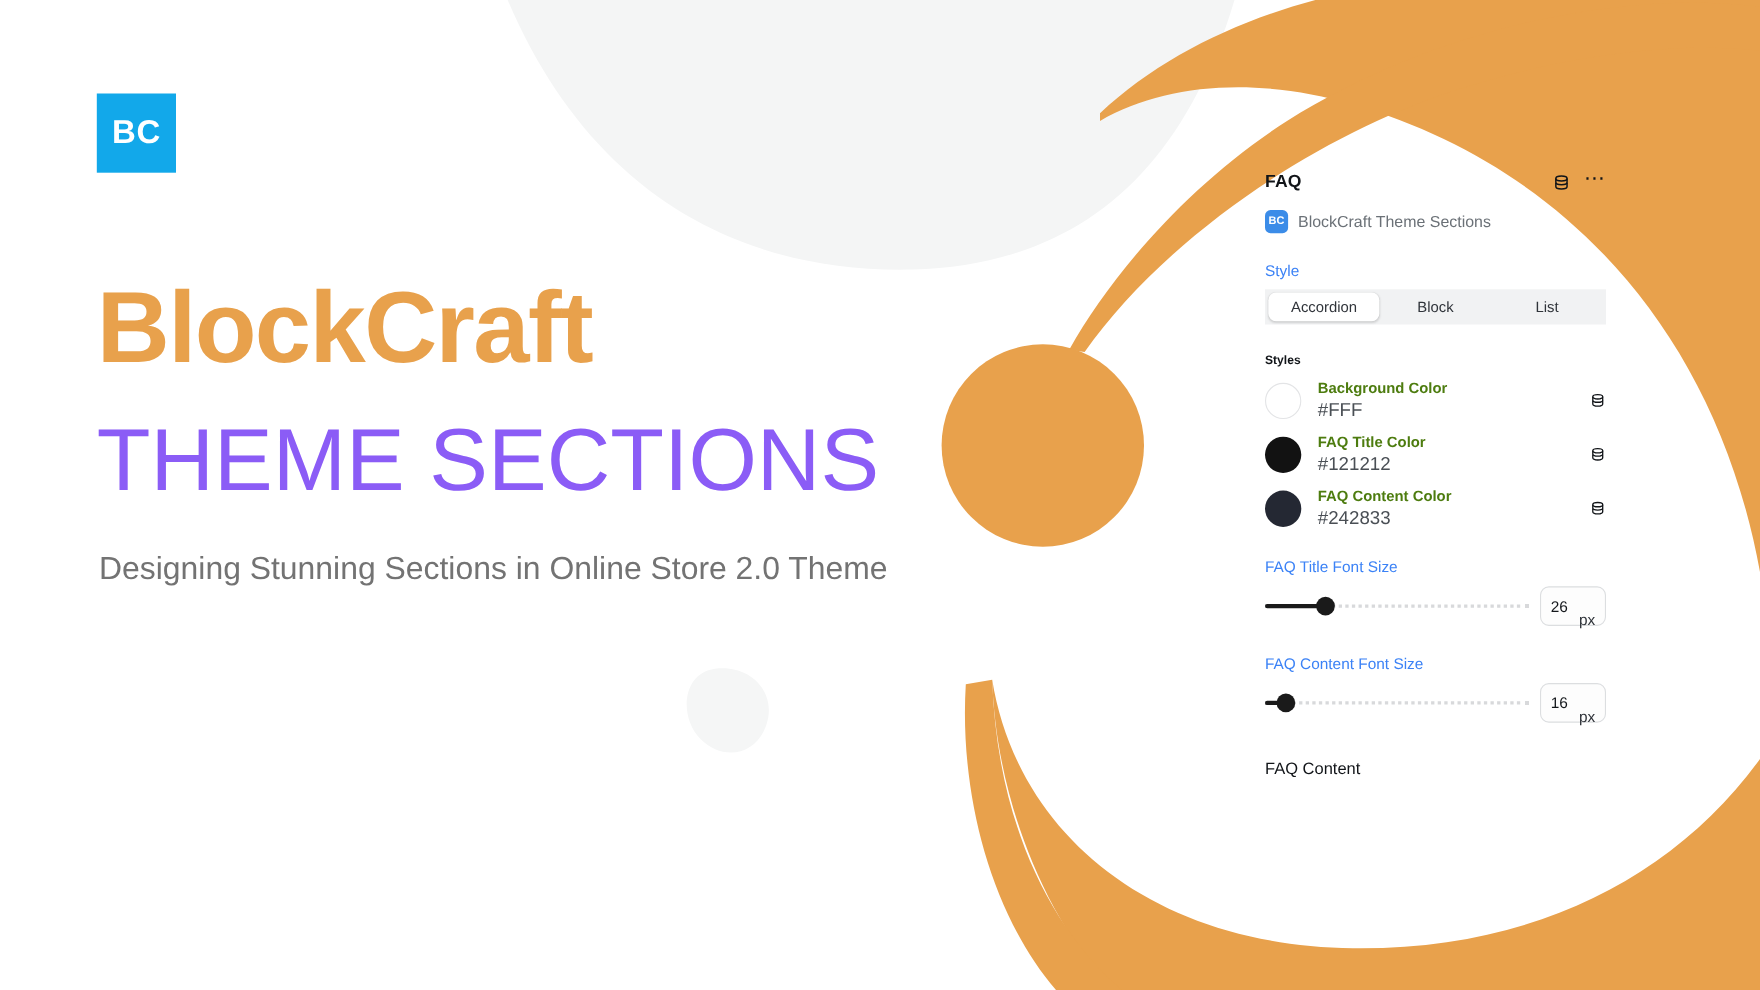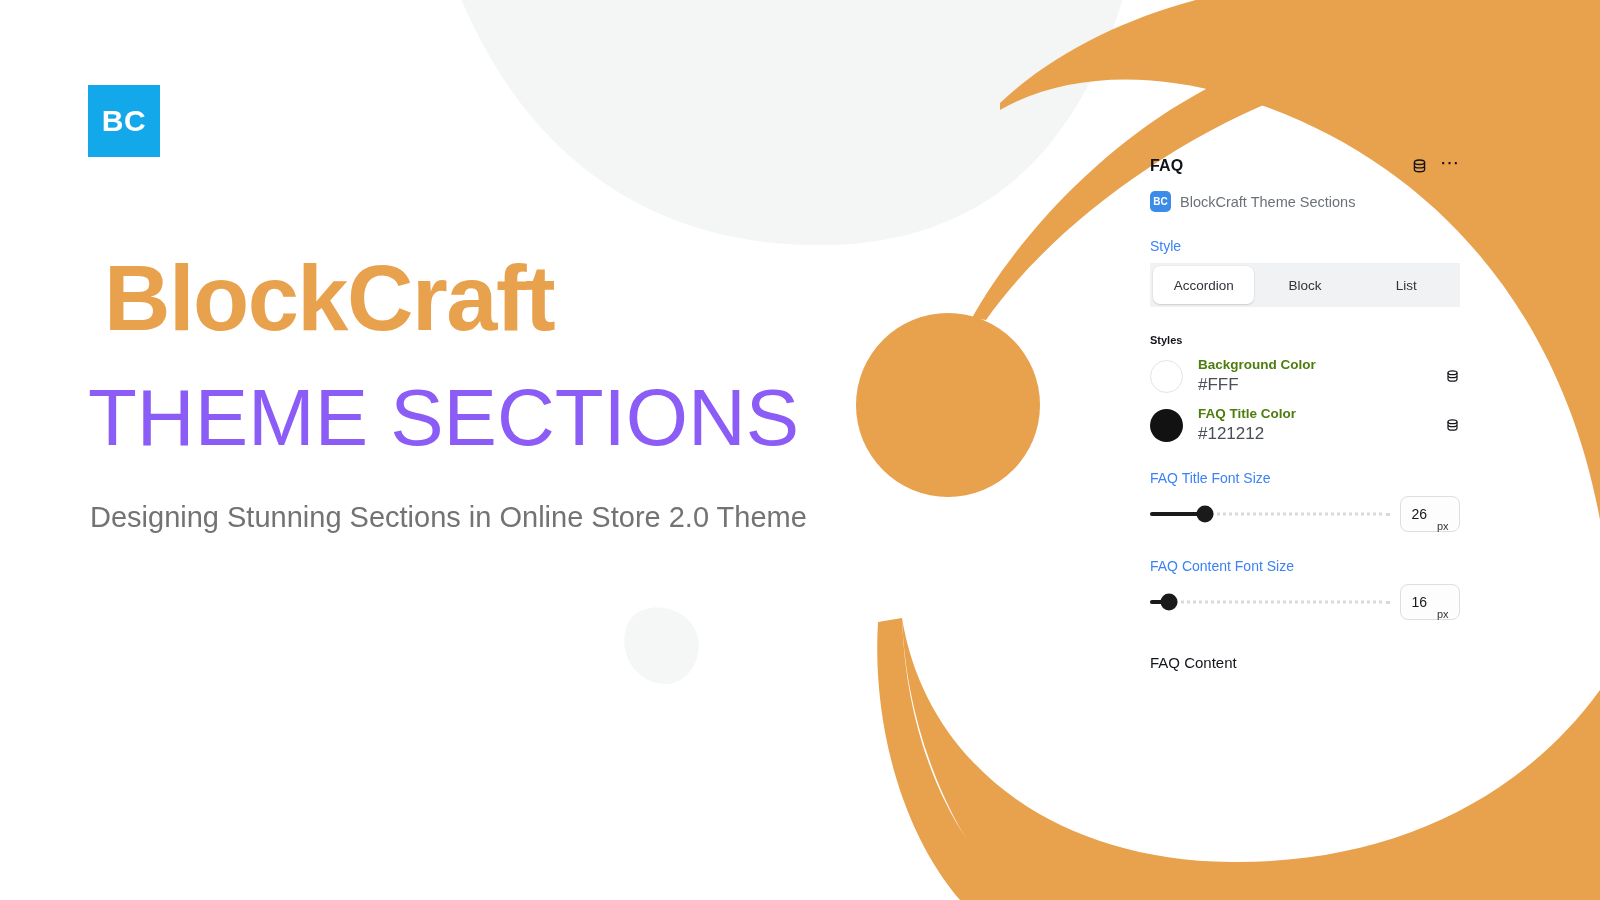--- a/index.html
+++ b/index.html
@@ -48,21 +48,21 @@
   .logo-mark span {
     color: #ffffff;
     font-size: 30px;
     font-weight: bold;
     letter-spacing: 0.5px;
     line-height: 1;
   }
 
   .hero-title {
     position: absolute;
-    left: 16px;
+    left: 0;
     top: 252px;
     font-size: 92px;
     font-weight: bold;
     color: #E8A14C;
     letter-spacing: -1.5px;
     line-height: 1;
     white-space: nowrap;
   }
 
   .hero-subtitle {
@@ -163,21 +163,21 @@
     color: #3b82f6;
     margin-top: 26px;
     margin-bottom: 9px;
   }
 
   .segmented {
     display: flex;
     background: #F1F2F3;
     border-radius: 0;
     padding: 3px;
-    height: 44px;
+    height: 32px;
     box-sizing: border-box;
   }
   .seg-item {
     flex: 1;
     display: flex;
     align-items: center;
     justify-content: center;
     font-size: 13.5px;
     color: #30343A;
     border-radius: 7px;
@@ -283,21 +283,21 @@
     justify-content: center;
     gap: 10px;
     flex: none;
     box-sizing: border-box;
   }
   .num-val {
     font-size: 14px;
     color: #15181C;
   }
   .num-unit {
-    font-size: 11px;
+    font-size: 14px;
     color: #30343A;
     margin-top: 24px;
   }
 
   .content-heading {
     font-size: 15px;
     font-weight: normal;
     color: #111418;
     margin-top: 34px;
   }
@@ -392,20 +392,34 @@
     </div>
     <span class="icon-btn">
       <svg width="15" height="15" viewBox="0 0 20 20" fill="none" stroke="#111418" stroke-width="1.6">
         <ellipse cx="10" cy="5" rx="6" ry="2.6"></ellipse>
         <path d="M4 5v4c0 1.45 2.7 2.6 6 2.6s6-1.15 6-2.6V5"></path>
         <path d="M4 9.6v4c0 1.45 2.7 2.6 6 2.6s6-1.15 6-2.6v-4"></path>
       </svg>
     </span>
   </div>
 
+  <div class="swatch-row">
+    <div class="swatch" style="background:#242833"></div>
+    <div class="swatch-text">
+      <div class="swatch-name">FAQ Content Color</div>
+      <div class="swatch-value">#242833</div>
+    </div>
+    <span class="icon-btn">
+      <svg width="15" height="15" viewBox="0 0 20 20" fill="none" stroke="#111418" stroke-width="1.6">
+        <ellipse cx="10" cy="5" rx="6" ry="2.6"></ellipse>
+        <path d="M4 5v4c0 1.45 2.7 2.6 6 2.6s6-1.15 6-2.6V5"></path>
+        <path d="M4 9.6v4c0 1.45 2.7 2.6 6 2.6s6-1.15 6-2.6v-4"></path>
+      </svg>
+    </span>
+  </div>
 
   <div class="field-label">FAQ Title Font Size</div>
   <div class="slider-row">
     <div class="slider">
       <div class="slider-track-dotted"></div>
       <div class="slider-track-filled" style="width:23%"></div>
       <div class="slider-thumb" style="left:23%"></div>
     </div>
     <div class="num-box">
       <span class="num-val">26</span>

